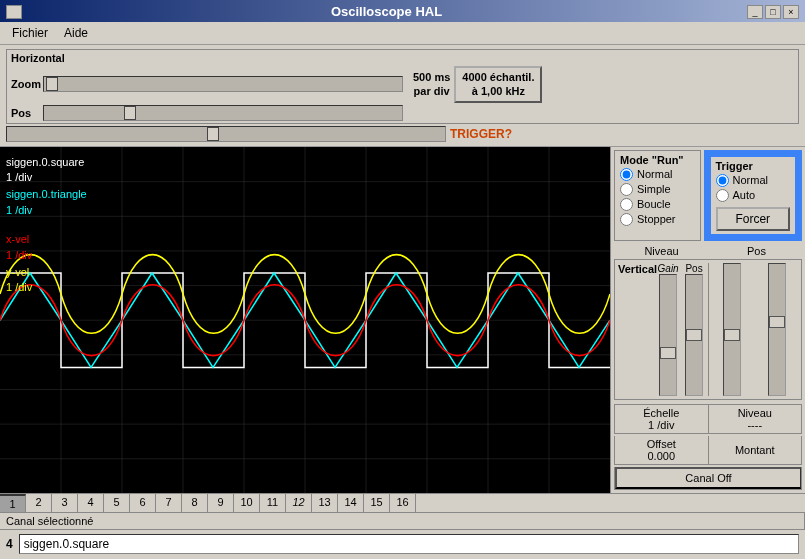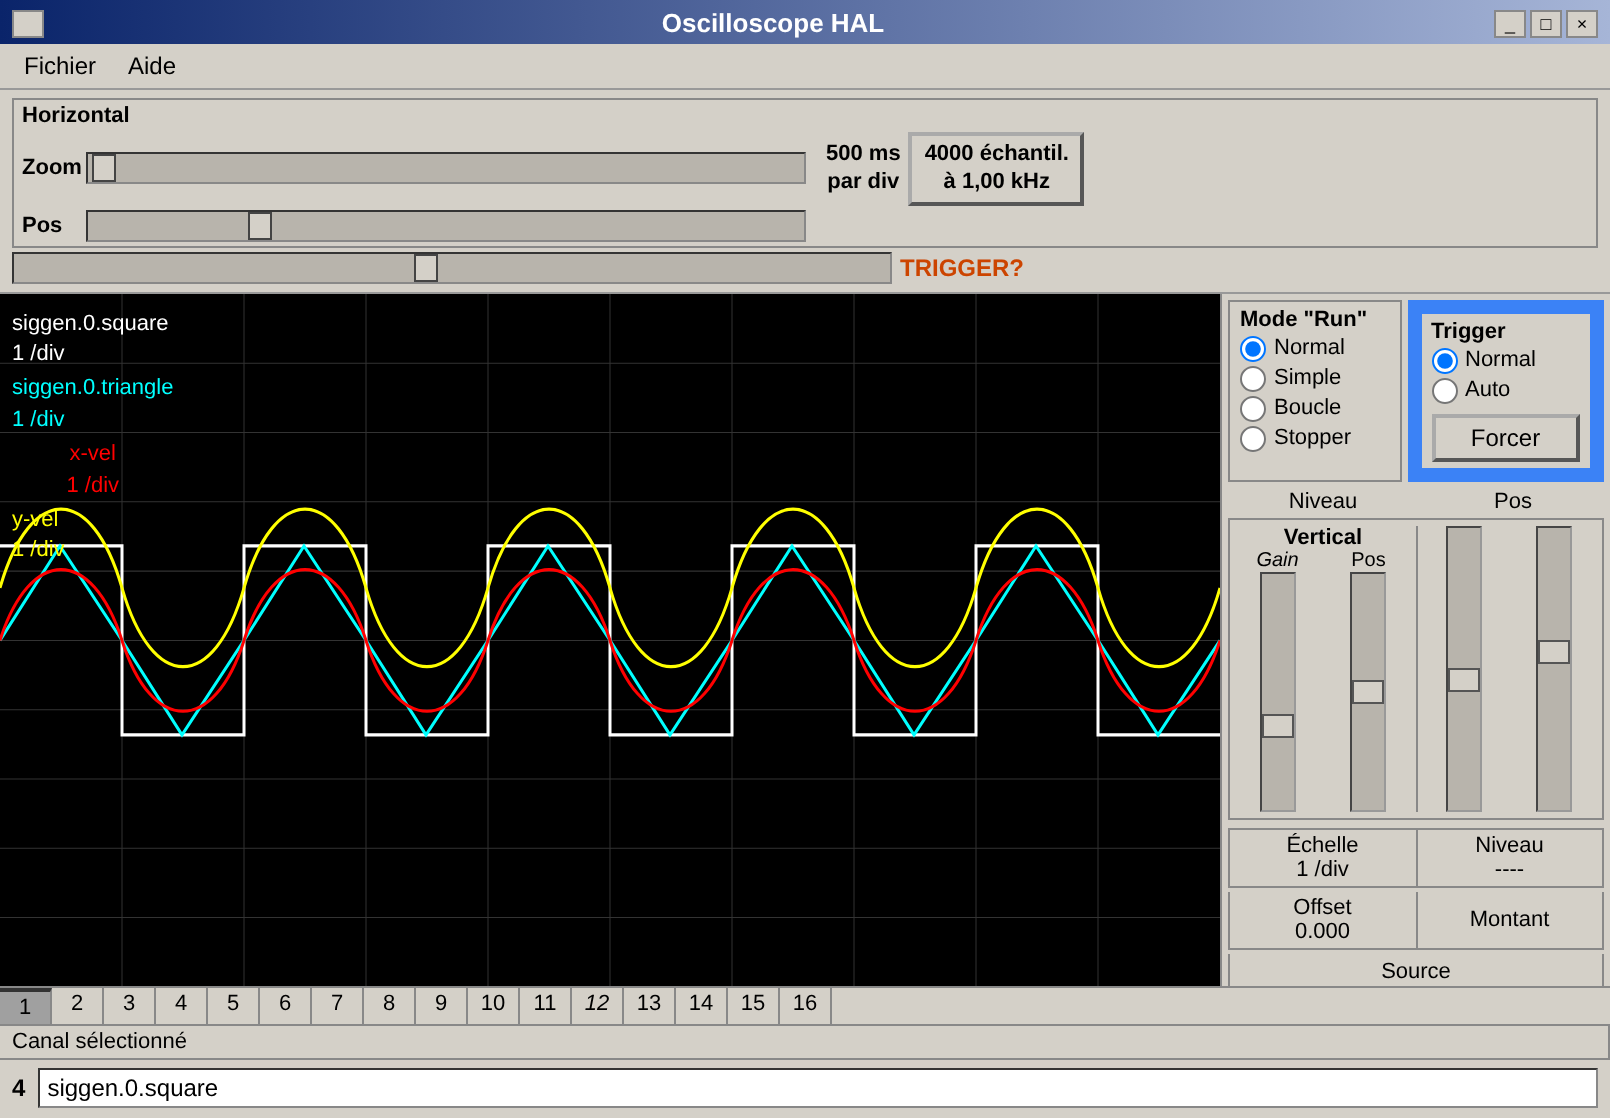--- a/index.html
+++ b/index.html
@@ -298,21 +298,21 @@
 
       <div style="position:absolute; top:8px; left:6px; font-size:11px;">
         <div style="color:white; line-height:1.4;">
           <span>siggen.0.square</span><br>
           <span>1 /div</span>
         </div>
         <div style="color:cyan; line-height:1.4; margin-top:2px;">
           <span>siggen.0.triangle</span><br>
           <span>1 /div</span>
         </div>
-        <div style="color:red; line-height:1.4; margin-top:2px;text-align:center;">
+        <div style="color:red; line-height:1.4; margin-top:14px;">
           <span>x-vel</span><br>
           <span>1 /div</span>
         </div>
         <div style="color:yellow; line-height:1.4; margin-top:2px;">
           <span>y-vel</span><br>
           <span>1 /div</span>
         </div>
       </div>
     </div>
 
@@ -354,21 +354,21 @@
         </div>
       </div>
 
       <div style="display:flex; gap:4px; font-size:11px; margin-top:2px; padding-left:2px;">
         <span style="flex:1; text-align:center;">Niveau</span>
         <span style="flex:1; text-align:center;">Pos</span>
       </div>
 
       <div style="display:flex; flex:1; gap:2px; border:1px solid #888; padding:3px;">
 
-        <div style="display:flex; flex-direction:column; flex:2; border-right:1px solid #888; padding-right:3px;">
+        <div style="display:flex; flex-direction:row; flex:2; border-right:1px solid #888; padding-right:3px;">
           <div style="font-size:11px; font-weight:bold; text-align:center;">Vertical</div>
           <div style="display:flex; gap:4px; flex:1; justify-content:space-around;">
 
             <div style="display:flex; flex-direction:column; align-items:center; flex:1;">
               <span style="font-size:10px;font-style:italic;">Gain</span>
               <div class="vert-slider-track">
                 <div class="vert-slider-handle" style="top:60%;"></div>
               </div>
             </div>
 
@@ -408,24 +408,21 @@
         </div>
       </div>
       <div style="display:flex; border:1px solid #888; border-top:none; margin-top:0;">
         <div style="flex:1; border-right:1px solid #888; text-align:center; padding:2px; font-size:11px;">
           <div>Offset</div>
           <div>0.000</div>
         </div>
         <button style="flex:1; text-align:center; padding:2px; font-size:11px; background:#d4d0c8; border:none; cursor:pointer;">Montant</button>
       </div>
       <div style="display:flex; border:1px solid #888; border-top:none;">
-        <div style="flex:1; text-align:center; padding:3px; font-size:11px;">
-          <div>Source</div>
-          <div>Sans</div>
-        </div>
+        <button style="flex:1; border-right:1px solid #888; text-align:center; padding:3px; font-size:11px; background:#d4d0c8; border-style:outset; cursor:pointer;">Canal Off</button>
       </div>
 
     </div>
   </div>
 
   <div style="background:#d4d0c8; display:flex; border-top:1px solid #888; border-bottom:1px solid #888;">
     <div id="tabs-container" style="display:flex; flex:1;">
         <div class="ch-tab active" style="padding: 2px 6px; border-right: 1px solid rgb(136, 136, 136); font-size: 11px; cursor: pointer; min-width: 26px; text-align: center; background: rgb(160, 160, 160);">1</div>
         <div class="ch-tab" style="padding: 2px 6px; border-right: 1px solid rgb(136, 136, 136); font-size: 11px; cursor: pointer; min-width: 26px; text-align: center; background: rgb(212, 208, 200);">2</div>
         <div class="ch-tab" style="padding: 2px 6px; border-right: 1px solid rgb(136, 136, 136); font-size: 11px; cursor: pointer; min-width: 26px; text-align: center; background: rgb(212, 208, 200);">3</div>

